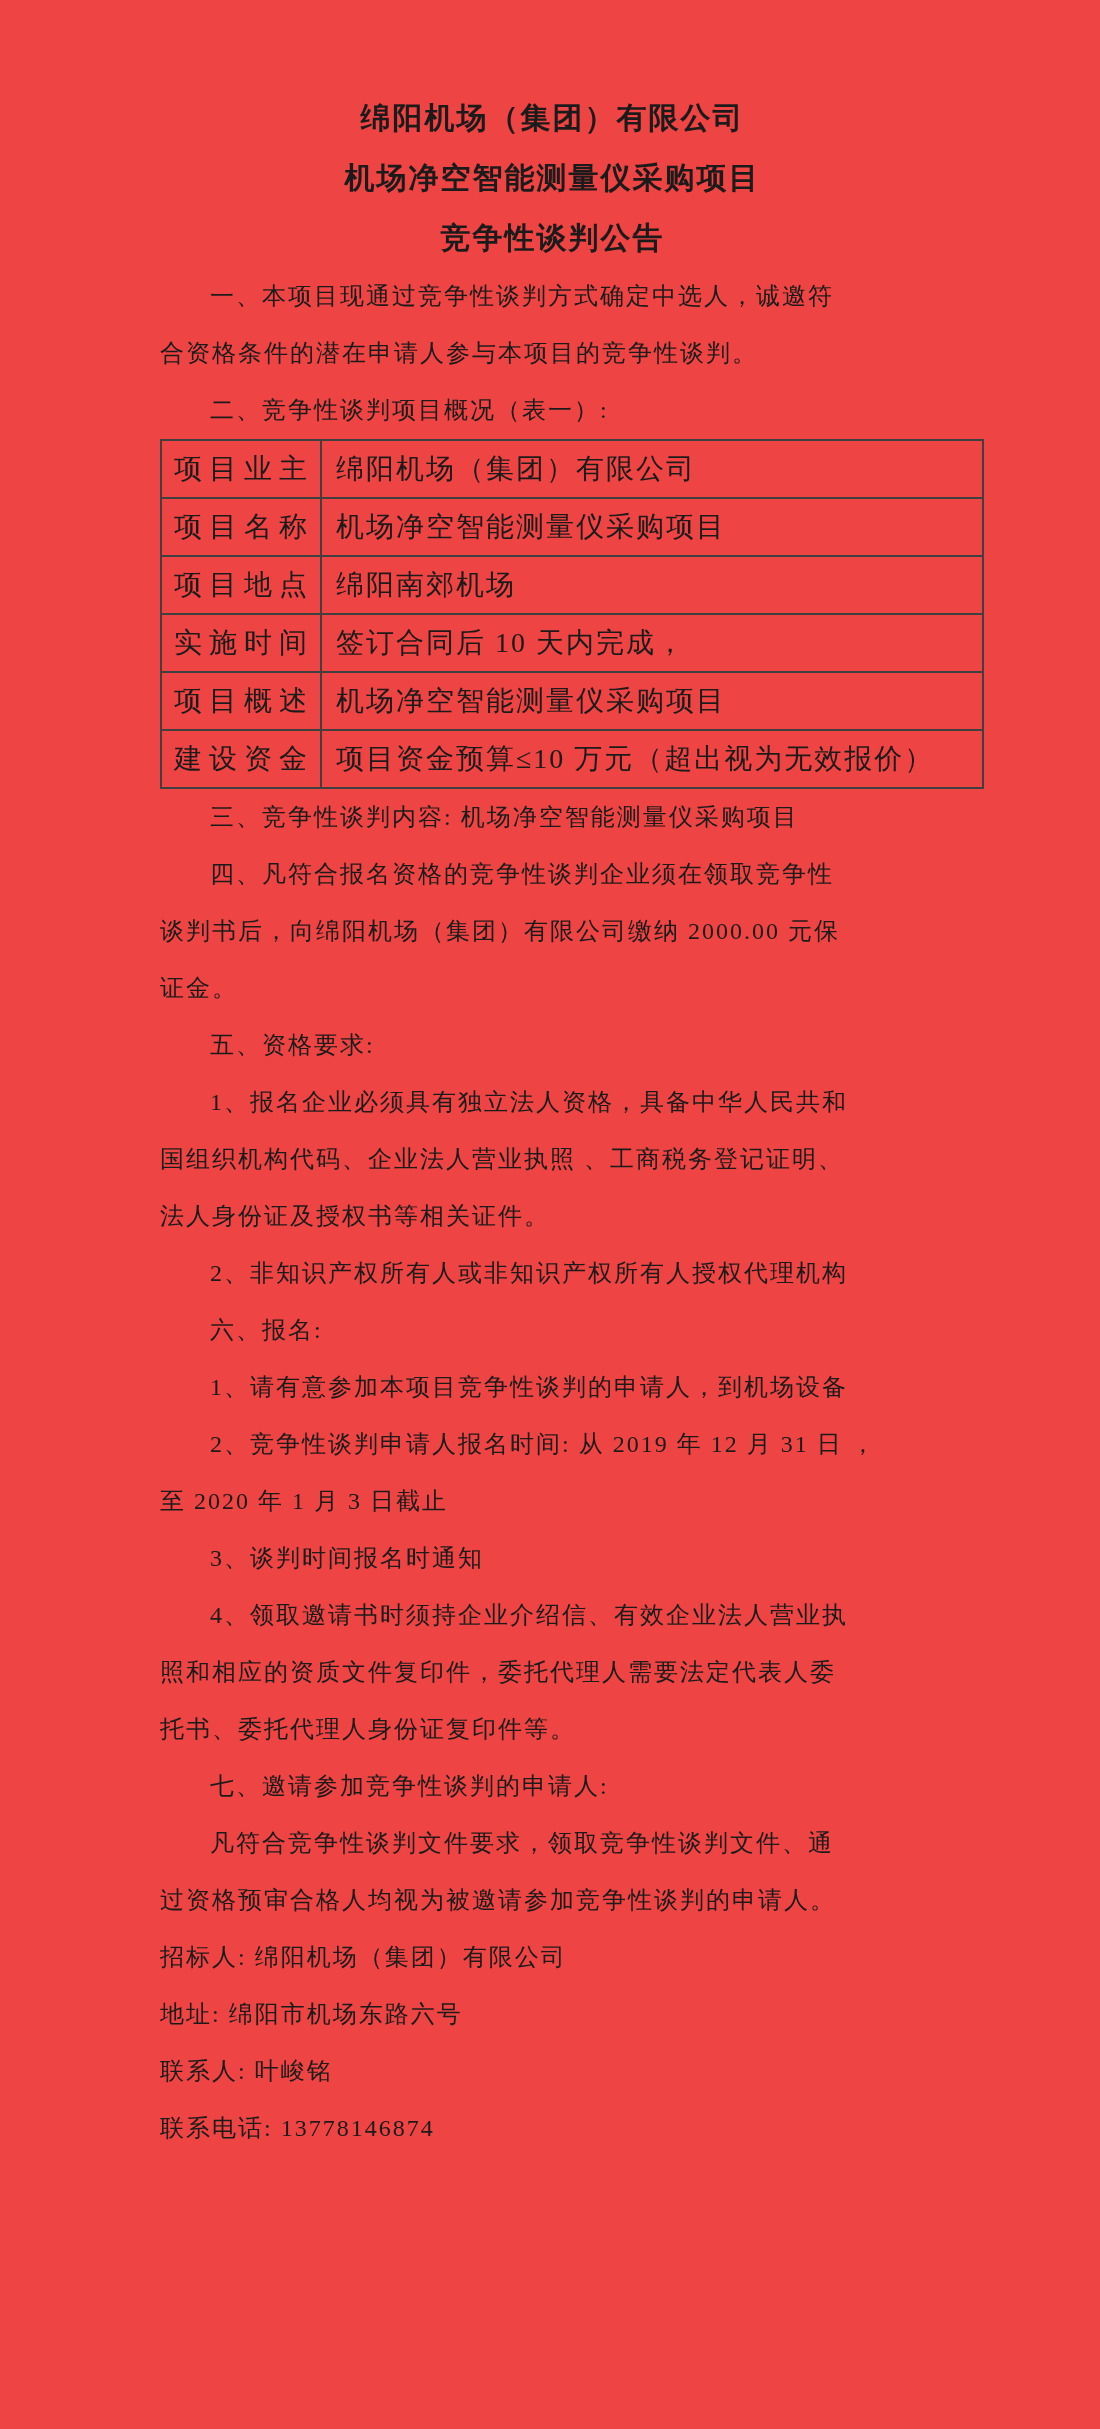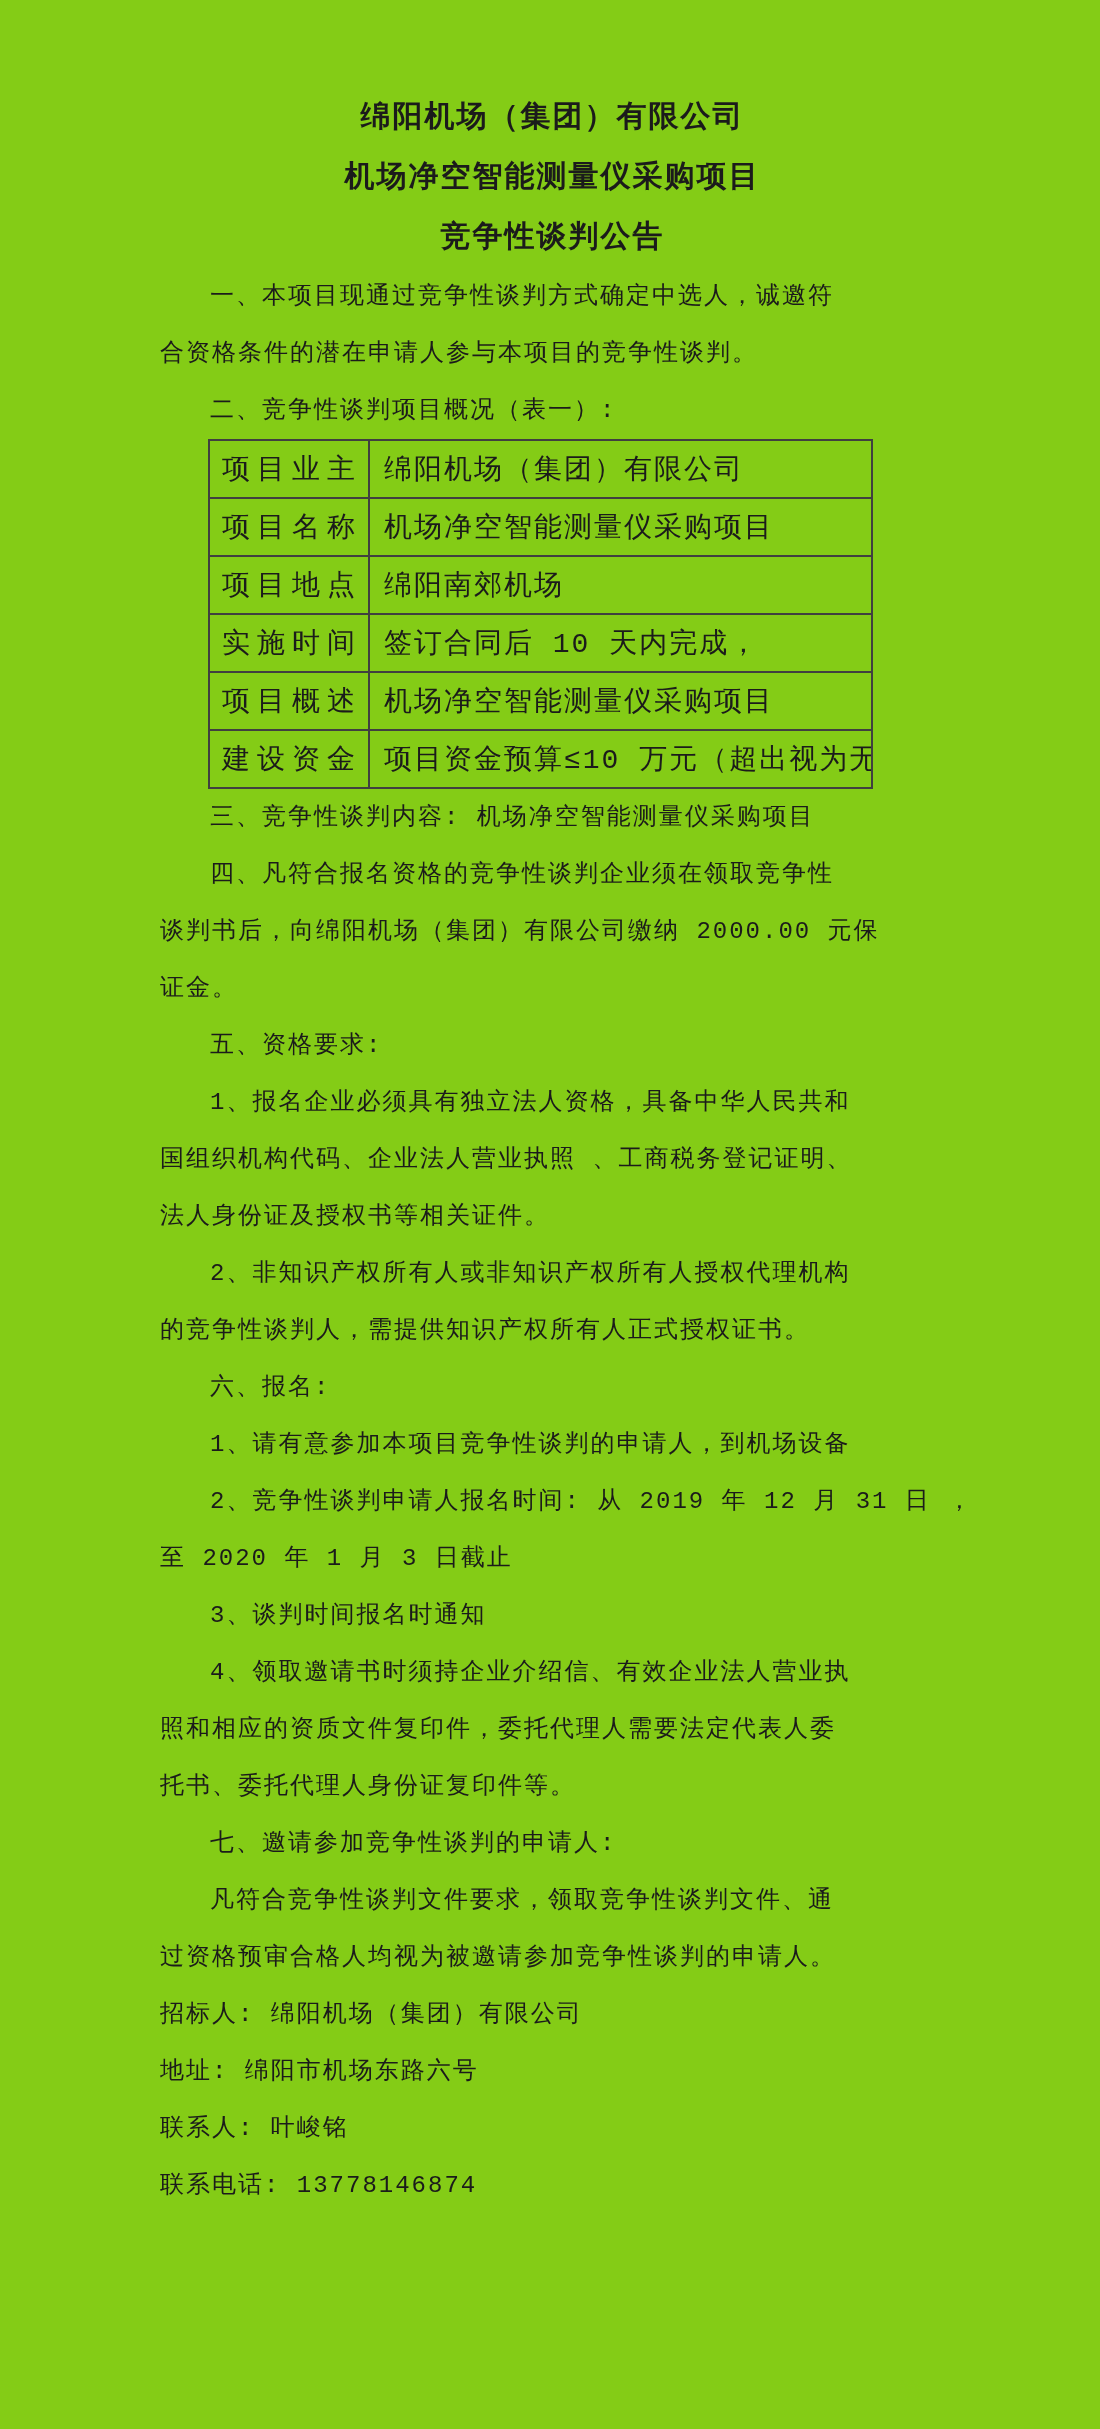--- a/index.html
+++ b/index.html
@@ -7,23 +7,22 @@
   body {
     width: 1100px;
     height: 2429px;
     font-family: "Liberation Serif", serif;
     color: #1b1b1b;
     overflow: hidden;
   }
   .page {
     width: 1100px;
     height: 2429px;
-    background: #84cc16;
+    background: #ef4444;
     padding: 88px 155px 12px 160px;
-    font-family: Liberation Mono, monospace;
   }
   
   .title-line {
     text-align: center;
     font-weight: bold;
     font-size: 30px;
     line-height: 60px;
     letter-spacing: 2px;
     white-space: nowrap;
   }
@@ -31,24 +30,23 @@
   .line {
     font-size: 24px;
     line-height: 57px;
     letter-spacing: 2px;
     white-space: nowrap;
   }
   .indent { padding-left: 50px; }
   
   table.overview {
     border-collapse: collapse;
-    width: 665px;
+    width: 824px;
     table-layout: fixed;
     margin-top: 0px;
-    margin-left: 48px;
   }
   table.overview td {
     border: 2px solid #404040;
     height: 58px;
     font-size: 28px;
     vertical-align: middle;
     white-space: nowrap;
     overflow: hidden;
   }
   td.cell-label {
@@ -105,21 +103,20 @@
 
   <div class="line indent">三、竞争性谈判内容: 机场净空智能测量仪采购项目</div>
   <div class="line indent">四、凡符合报名资格的竞争性谈判企业须在领取竞争性</div>
   <div class="line">谈判书后，向绵阳机场（集团）有限公司缴纳 2000.00 元保</div>
   <div class="line">证金。</div>
   <div class="line indent">五、资格要求:</div>
   <div class="line indent">1、报名企业必须具有独立法人资格，具备中华人民共和</div>
   <div class="line">国组织机构代码、企业法人营业执照 、工商税务登记证明、</div>
   <div class="line">法人身份证及授权书等相关证件。</div>
   <div class="line indent">2、非知识产权所有人或非知识产权所有人授权代理机构</div>
-  <div class="line">的竞争性谈判人，需提供知识产权所有人正式授权证书。</div>
   <div class="line indent">六、报名:</div>
   <div class="line indent">1、请有意参加本项目竞争性谈判的申请人，到机场设备</div>
   <div class="line indent">2、竞争性谈判申请人报名时间: 从 2019 年 12 月 31 日 ，</div>
   <div class="line">至 2020 年 1 月 3 日截止</div>
   <div class="line indent">3、谈判时间报名时通知</div>
   <div class="line indent">4、领取邀请书时须持企业介绍信、有效企业法人营业执</div>
   <div class="line">照和相应的资质文件复印件，委托代理人需要法定代表人委</div>
   <div class="line">托书、委托代理人身份证复印件等。</div>
   <div class="line indent">七、邀请参加竞争性谈判的申请人:</div>
   <div class="line indent">凡符合竞争性谈判文件要求，领取竞争性谈判文件、通</div>

